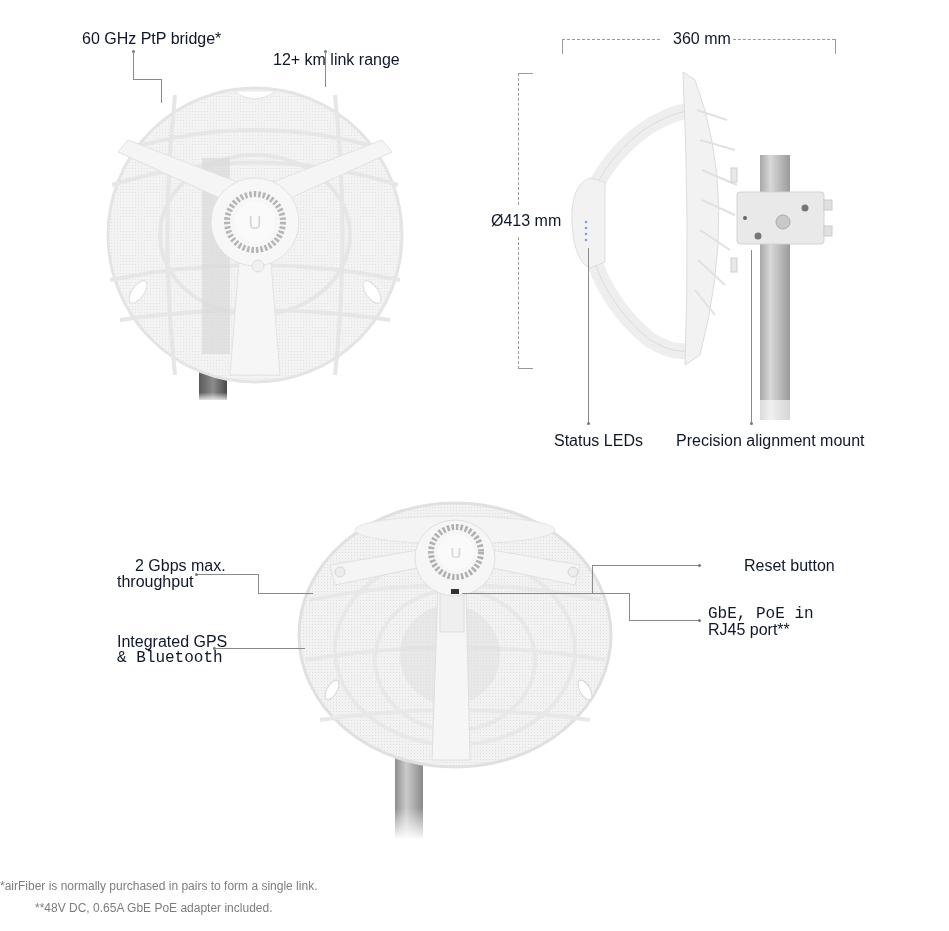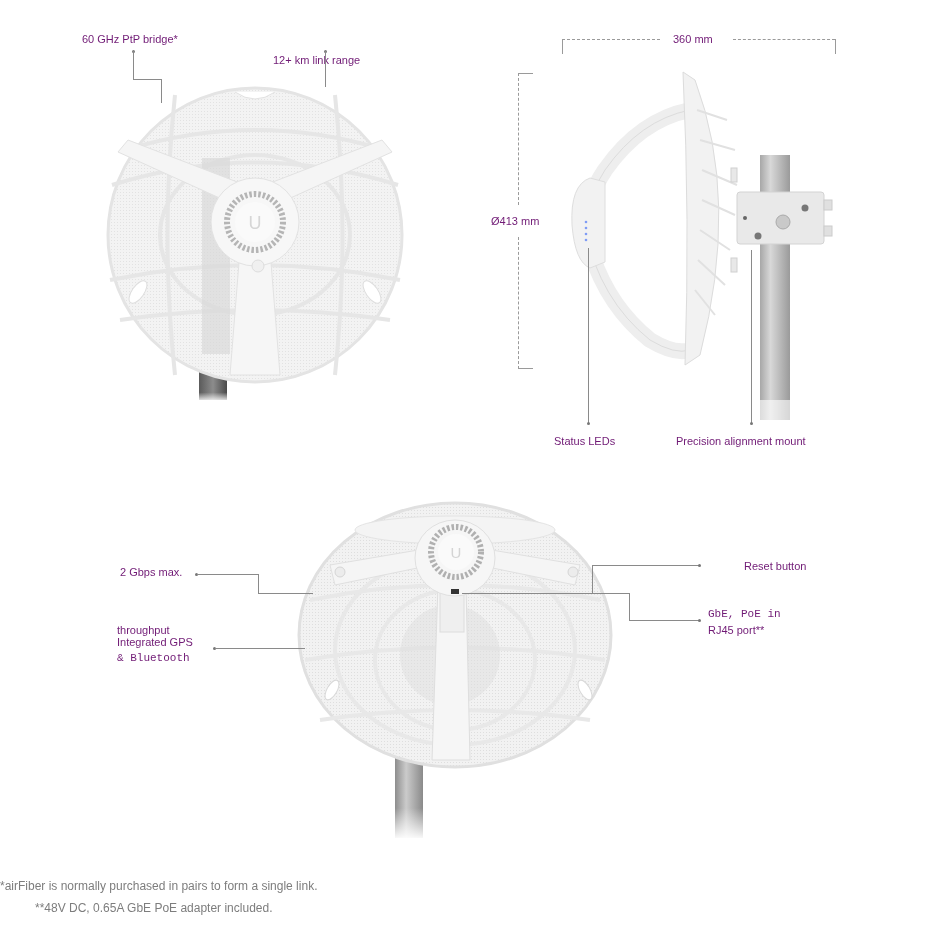--- a/index.html
+++ b/index.html
@@ -1,17 +1,17 @@
 <!DOCTYPE html>
 <html><head>
 <meta charset="utf-8">
 <style>
   html,body{margin:0;padding:0;background:#ffffff;}
   body{width:949px;height:931px;position:relative;overflow:hidden;font-family:"Liberation Sans","DejaVu Sans",sans-serif;color:#3b3b3b;}
-  .label{position:absolute;font-size:11px;line-height:16px;color:#701a75;white-space:nowrap;}
+  .label{position:absolute;font-size:16px;line-height:16px;color:#0f172a;white-space:nowrap;}
   .line{position:absolute;background:#8a8a8a;}
   .dot{position:absolute;width:3px;height:3px;border-radius:50%;background:#777;}
   .dash-h{position:absolute;height:0;border-top:1px dashed #9a9a9a;}
   .dash-v{position:absolute;width:0;border-left:1px dashed #9a9a9a;}
   .tick{position:absolute;background:#9a9a9a;}
   .footnote{position:absolute;left:0;width:949px;text-align:left;font-size:12px;color:#7d7d7d;}
   svg{position:absolute;overflow:visible;}
 </style>
 </head>
 <body>
@@ -194,22 +194,22 @@
     <circle cx="456" cy="552" r="25" fill="none" stroke="#b0b0b0" stroke-width="6" stroke-dasharray="2.5 2"></circle>
     <circle cx="456" cy="552" r="18" fill="#fafafa"></circle>
     <text x="456" y="558" font-size="15" text-anchor="middle" fill="#d4d4d4" font-family="Liberation Sans, sans-serif">U</text>
 
     <rect x="451" y="589" width="8" height="5" fill="#333"></rect>
 
     <ellipse cx="332" cy="690" rx="5" ry="11" transform="rotate(30 332 690)" fill="#fff" stroke="#d8d8d8"></ellipse>
     <ellipse cx="585" cy="690" rx="5" ry="11" transform="rotate(-30 585 690)" fill="#fff" stroke="#d8d8d8"></ellipse>
   </svg>
 
-  <span class="label" style="left:120px;top:558px;margin-top:6px;">2 Gbps max.</span>
-  <span class="label" style="left:117px;top:574px;margin-top:48px;">throughput</span>
+  <span class="label" style="left:135px;top:558px;">2 Gbps max.</span>
+  <span class="label" style="left:117px;top:574px;">throughput</span>
   <div class="dot" style="left:195px;top:573px;"></div>
   <div class="line" style="left:197px;top:574px;width:62px;height:1px;"></div>
   <div class="line" style="left:258px;top:574px;width:1px;height:20px;"></div>
   <div class="line" style="left:258px;top:593px;width:55px;height:1px;"></div>
 
   <span class="label" style="left:117px;top:634px;">Integrated GPS</span>
   <span class="label" style="left:117px;top:650px;font-family:Liberation Mono, monospace;">&amp; Bluetooth</span>
   <div class="dot" style="left:213px;top:647px;"></div>
   <div class="line" style="left:215px;top:648px;width:90px;height:1px;"></div>
 

